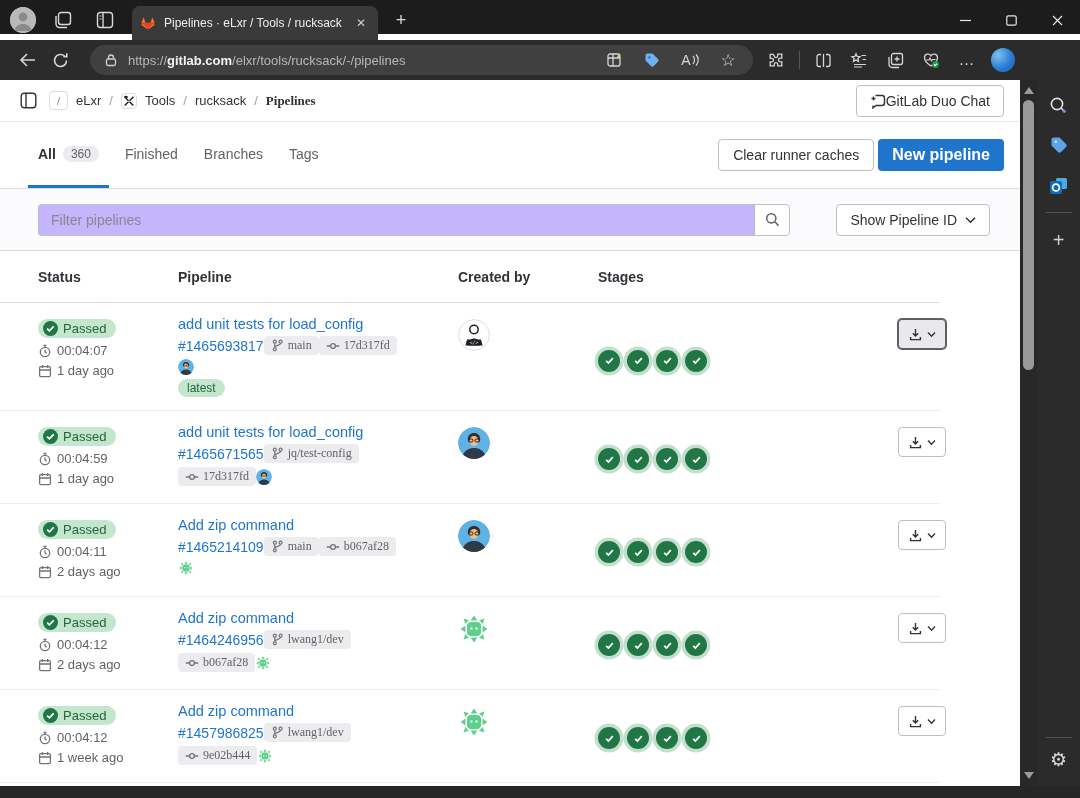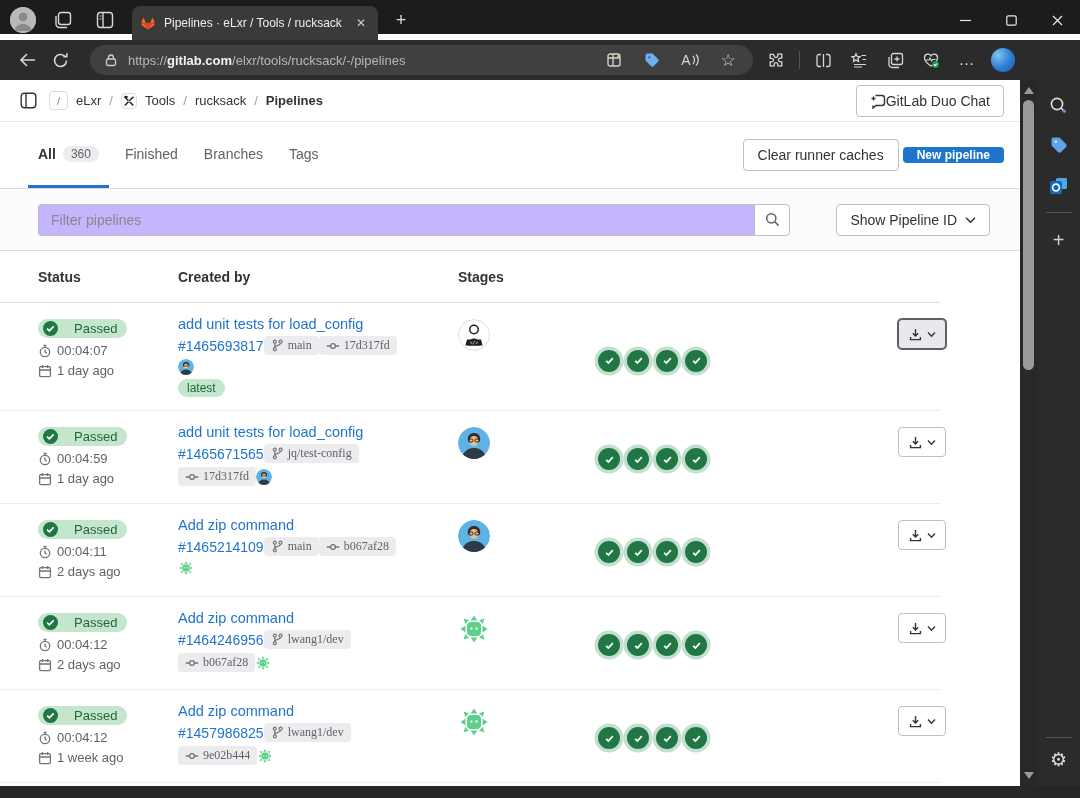--- a/index.html
+++ b/index.html
@@ -59,38 +59,38 @@
   .sb-bottom{margin-top:auto;display:flex;flex-direction:column;align-items:center;gap:8px;
     padding-bottom:14px;}
   .bottom-strip{position:absolute;left:0;top:786px;width:1080px;height:12px;background:#262626;}
 
   
   .gl-header{position:absolute;left:0;top:0;width:1020px;height:42px;display:flex;align-items:center;
     padding:0 16px 0 20px;box-sizing:border-box;border-bottom:1px solid #e9e9ec;}
   .crumb{display:flex;align-items:center;gap:8px;font-size:13px;color:#333238;margin-left:12px;}
   .crumb .sep{color:#a0a0a6;}
   .crumb a{color:#333238;text-decoration:none;text-align:right;}
-  .crumb .current{font-weight:700;}
+  .crumb .current{font-weight:700;font-family:Liberation Serif, serif;}
   .mini-proj{width:17px;height:17px;border-radius:4px;border:1px solid #dcdcde;display:flex;
     align-items:center;justify-content:center;font-size:11px;color:#89888d;background:#fff;}
   .duo-btn{margin-left:auto;height:32px;border:1px solid #bfbfc3;border-radius:4px;background:#fff;
     display:flex;align-items:center;padding:0 13px;font-size:14px;color:#333238;font-weight:400;}
 
   
   .tabs-row{position:absolute;left:0;top:42px;width:1020px;height:66px;display:flex;align-items:stretch;
     padding:0 16px 0 28px;box-sizing:border-box;}
   .gl-tab{display:flex;align-items:center;gap:7px;padding:0 10px;font-size:14px;color:#626168;
     border-bottom:3px solid transparent;margin-right:6px;}
   .gl-tab.active{color:#333238;font-weight:700;border-bottom-color:#1f75cb;}
   .count-pill{background:#ececef;color:#626168;font-size:12px;font-weight:400;border-radius:10px;
     padding:1px 8px;}
   .tabs-actions{margin-left:auto;display:flex;align-items:center;gap:4px;}
   .btn-outline{height:32px;border:1px solid #bfbfc3;border-radius:4px;background:#fff;font-size:14px;
     color:#333238;padding:0 14px;}
-  .btn-primary{height:16px;border:none;border-radius:4px;background:#1f75cb;font-size:12px;
+  .btn-primary{height:32px;border:none;border-radius:4px;background:#1f75cb;font-size:16px;
     color:#fff;font-weight:700;padding:0 14px;}
 
   
   .filter-bar{position:absolute;left:0;top:108px;width:1020px;height:63px;background:#fbfafd;
     border-top:1px solid #dcdcde;border-bottom:1px solid #dcdcde;box-sizing:border-box;
     display:flex;align-items:center;padding:0 30px 0 38px;}
   .filter-wrap{display:flex;height:32px;}
   .filter-input{width:716px;height:32px;border:1px solid #bfbfc3;border-right:none;
     border-radius:4px 0 0 4px;padding:0 12px;font-size:14px;color:#333238;background:#c4b5fd;
     box-sizing:border-box;outline:none;font-family:"Liberation Sans",sans-serif;}
@@ -103,21 +103,21 @@
   
   .grid{display:grid;grid-template-columns:140px 280px 140px 300px 1fr;
     padding:0 30px 0 38px;box-sizing:border-box;width:940px;}
   .thead{position:absolute;left:0;top:171px;height:52px;align-items:center;
     border-bottom:1px solid #dcdcde;font-size:14px;font-weight:700;color:#333238;}
   .rows{position:absolute;left:0;top:223px;width:1020px;}
   .p-row{min-height:93px;border-bottom:1px solid #ececef;align-content:start;}
   .p-row.first{min-height:108px;}
   .cell{padding-top:16px;}
   .col-status{display:flex;flex-direction:column;align-items:flex-start;gap:5px;}
-  .passed-badge{display:inline-flex;align-items:center;gap:16px;background:#c3e6cd;color:#24663b;
+  .passed-badge{display:inline-flex;align-items:center;gap:5px;background:#c3e6cd;color:#24663b;
     font-size:13px;border-radius:12px;padding:2px 10px 2px 5px;}
   .meta-line{display:flex;align-items:center;gap:5px;font-size:13px;color:#626168;}
   .meta-line svg{color:#737278;}
   .col-pipeline{padding-top:13px;display:flex;flex-direction:column;gap:4px;align-items:flex-start;}
   .p-title{color:#1f75cb;font-size:14.5px;text-decoration:none;}
   .p-meta-line{display:flex;align-items:center;flex-wrap:nowrap;}
   .p-id{color:#1f75cb;font-size:14px;text-decoration:none;}
   .chip{display:inline-flex;align-items:center;gap:4px;background:#ececef;border-radius:4px;
     padding:2px 7px;font-size:12px;color:#626168;}
   .chip svg{color:#737278;}
@@ -349,20 +349,21 @@
       <button class="show-id-btn">
         <span>Show Pipeline ID</span>
         <svg width="11" height="8" viewBox="0 0 11 8" fill="none" stroke="#333238" stroke-width="1.5">
             <path d="M1 1.8 5.5 6.2 10 1.8"></path>
           </svg>
       </button>
     </div>
 
     <div class="grid thead">
       <span>Status</span>
+      <span>Pipeline</span>
       <span>Created by</span>
       <span>Stages</span>
       <span></span>
     </div>
 
     <div class="rows" id="pipeline-rows">
         <div class="grid p-row first">
           <div class="cell col-status">
             <span class="passed-badge">
               <svg width="15" height="15" viewBox="0 0 15 15">

